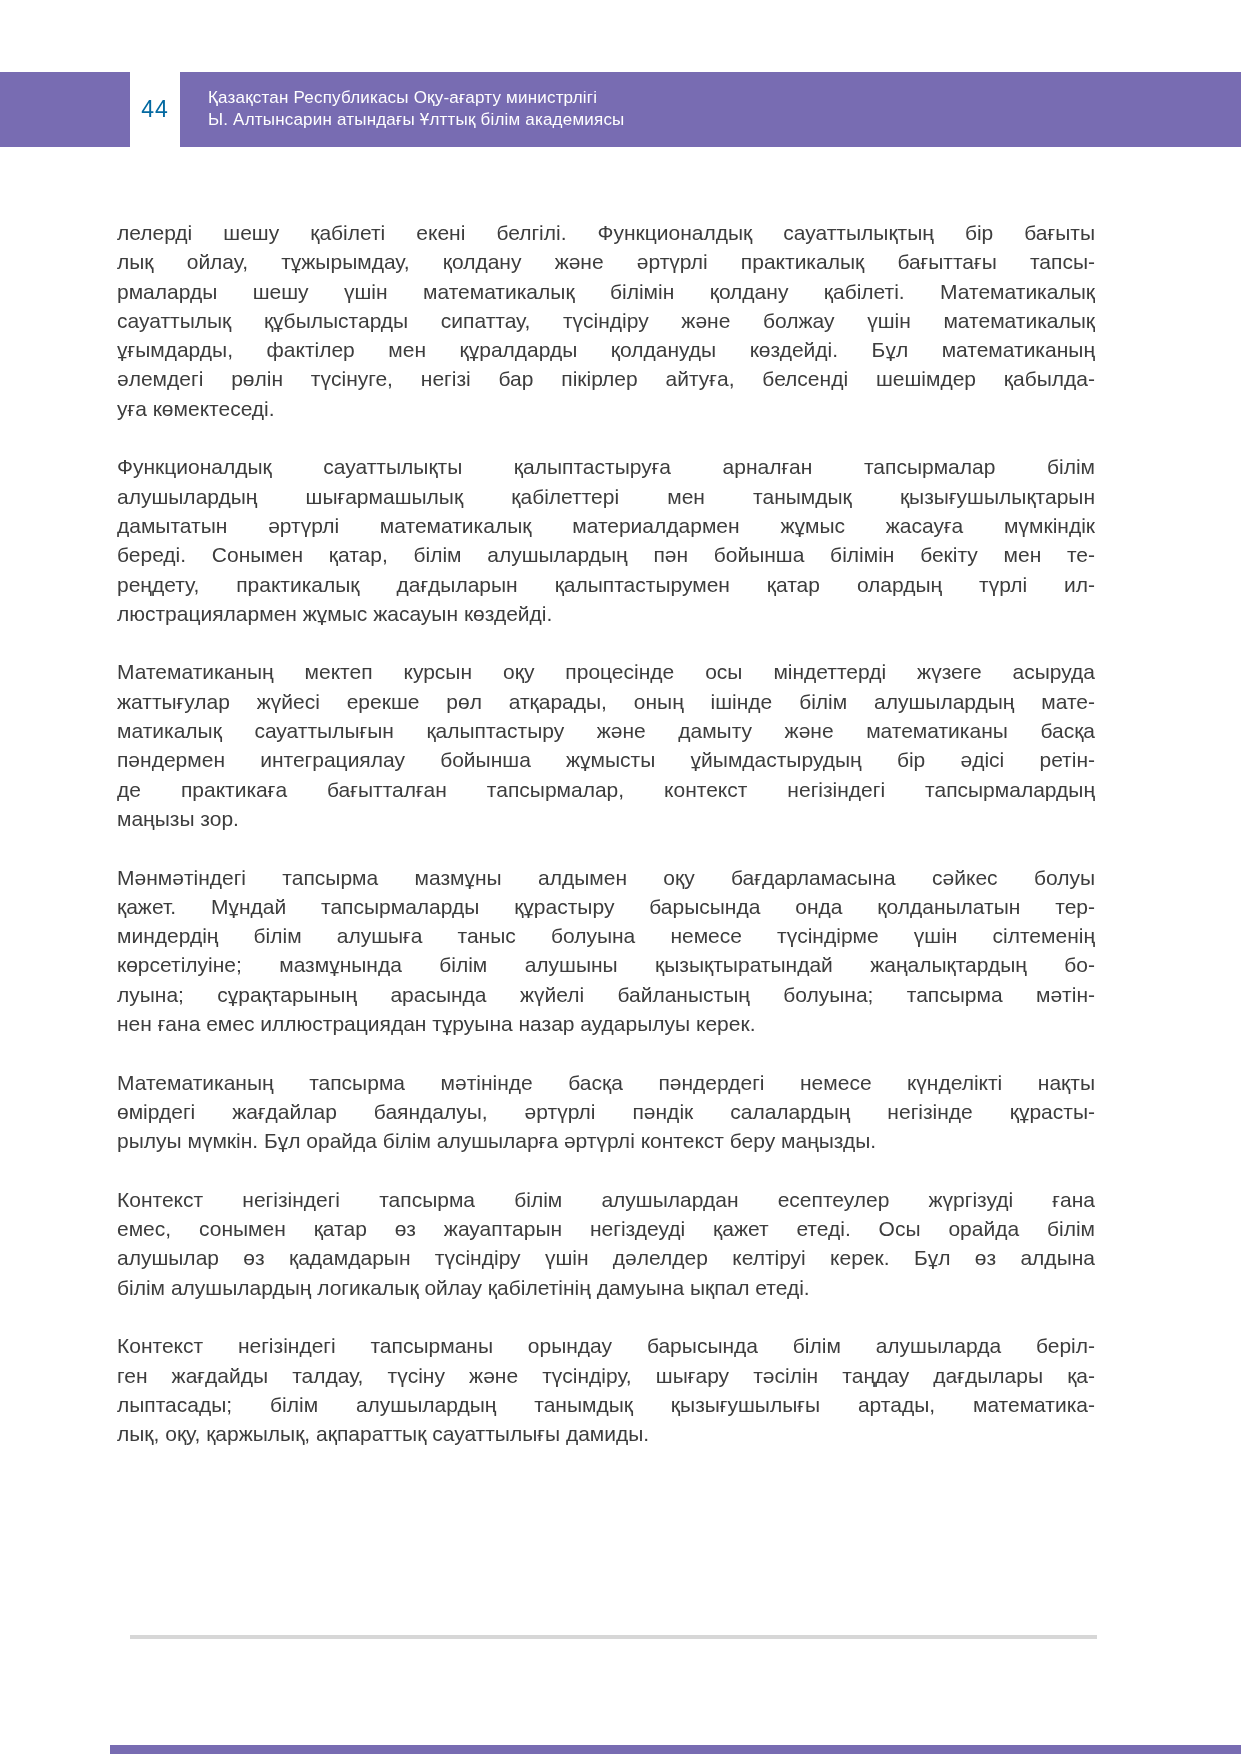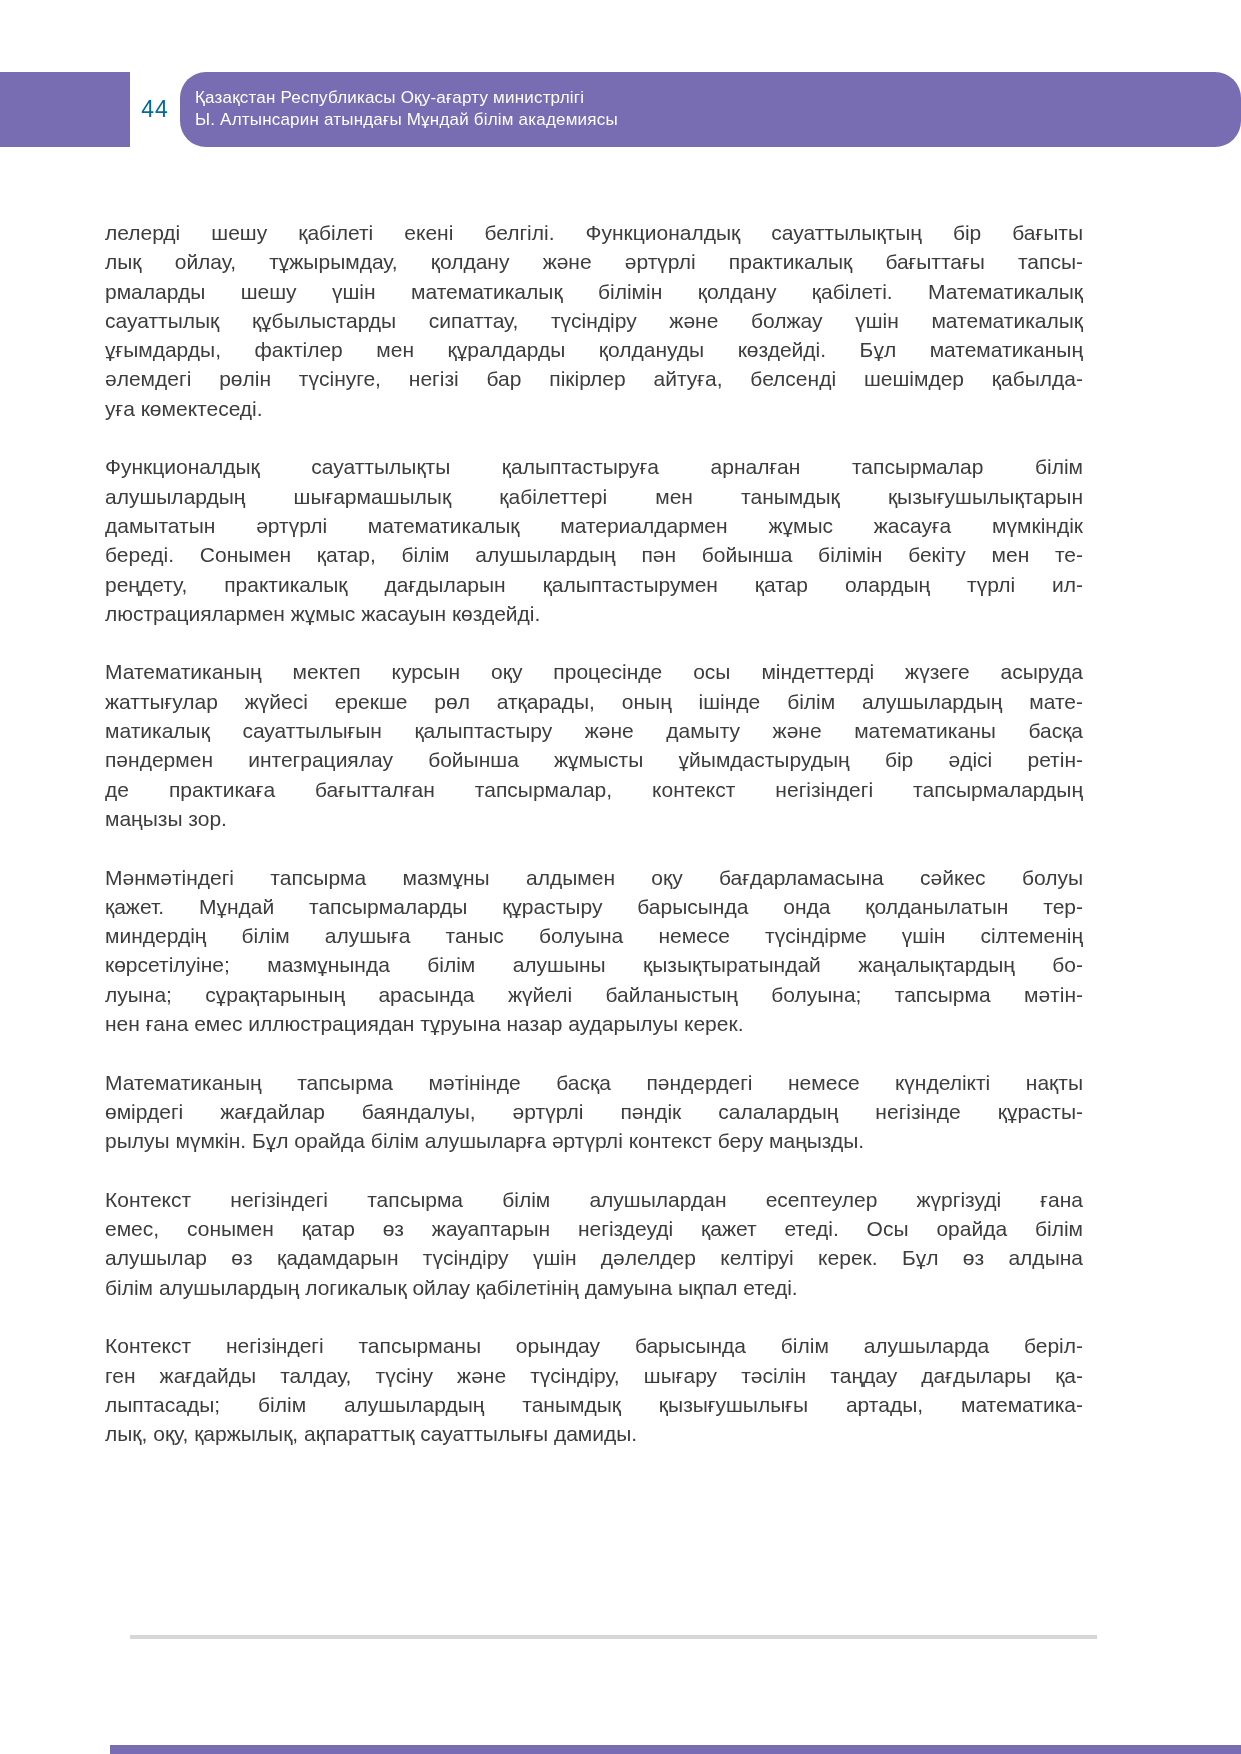--- a/index.html
+++ b/index.html
@@ -27,35 +27,34 @@
     width: 50px; height: 75px;
     display: flex; align-items: center; justify-content: center;
     font-size: 23px; color: #0369a1;
     letter-spacing: 1px;
   }
   .band-main {
     position: absolute; left: 180px; top: 72px;
     width: 1061px; height: 75px;
     background: var(--purple);
     box-sizing: border-box;
-    padding: 15px 0 0 15px;
-    border-radius: 26px;
+    padding: 15px 0 0 28px;
   }
   .band-main .hline {
     color: var(--header-text);
     font-size: 17px;
     line-height: 21.5px;
     white-space: nowrap;
     letter-spacing: 0.2px;
   }
 
   
   .body-text {
     position: absolute;
-    left: 105px; top: 218px;
+    left: 117px; top: 218px;
     width: 978px;
     color: var(--body-text);
     font-size: 21px;
     line-height: 29.3px;
   }
   .para { margin: 0 0 29.3px 0; }
   .para:last-child { margin-bottom: 0; }
   .line {
     text-align: justify;
     text-align-last: justify;
@@ -84,21 +83,21 @@
 <body style="--purple: #786cb2; --body-text: #3d3d3d; --rule: #d7d7d7; --header-text: #ffffff;">
 
 <div class="page">
 
   <div class="band-left"></div>
 
   <div class="page-number">44</div>
 
   <div class="band-main">
     <div class="hline">Қазақстан Республикасы Оқу-ағарту министрлігі</div>
-    <div class="hline">Ы. Алтынсарин атындағы Мұндай білім академиясы</div>
+    <div class="hline">Ы. Алтынсарин атындағы Ұлттық білім академиясы</div>
   </div>
 
   <div class="body-text">
       <div class="para">
         <div class="line">лелерді шешу қабілеті екені белгілі. Функционалдық сауаттылықтың бір бағыты</div>
         <div class="line">лық ойлау, тұжырымдау, қолдану және әртүрлі практикалық бағыттағы тапсы-</div>
         <div class="line">рмаларды шешу үшін математикалық білімін қолдану қабілеті. Математикалық</div>
         <div class="line">сауаттылық құбылыстарды сипаттау, түсіндіру және болжау үшін математикалық</div>
         <div class="line">ұғымдарды, фактілер мен құралдарды қолдануды көздейді. Бұл математиканың</div>
         <div class="line">әлемдегі рөлін түсінуге, негізі бар пікірлер айтуға, белсенді шешімдер қабылда-</div>

